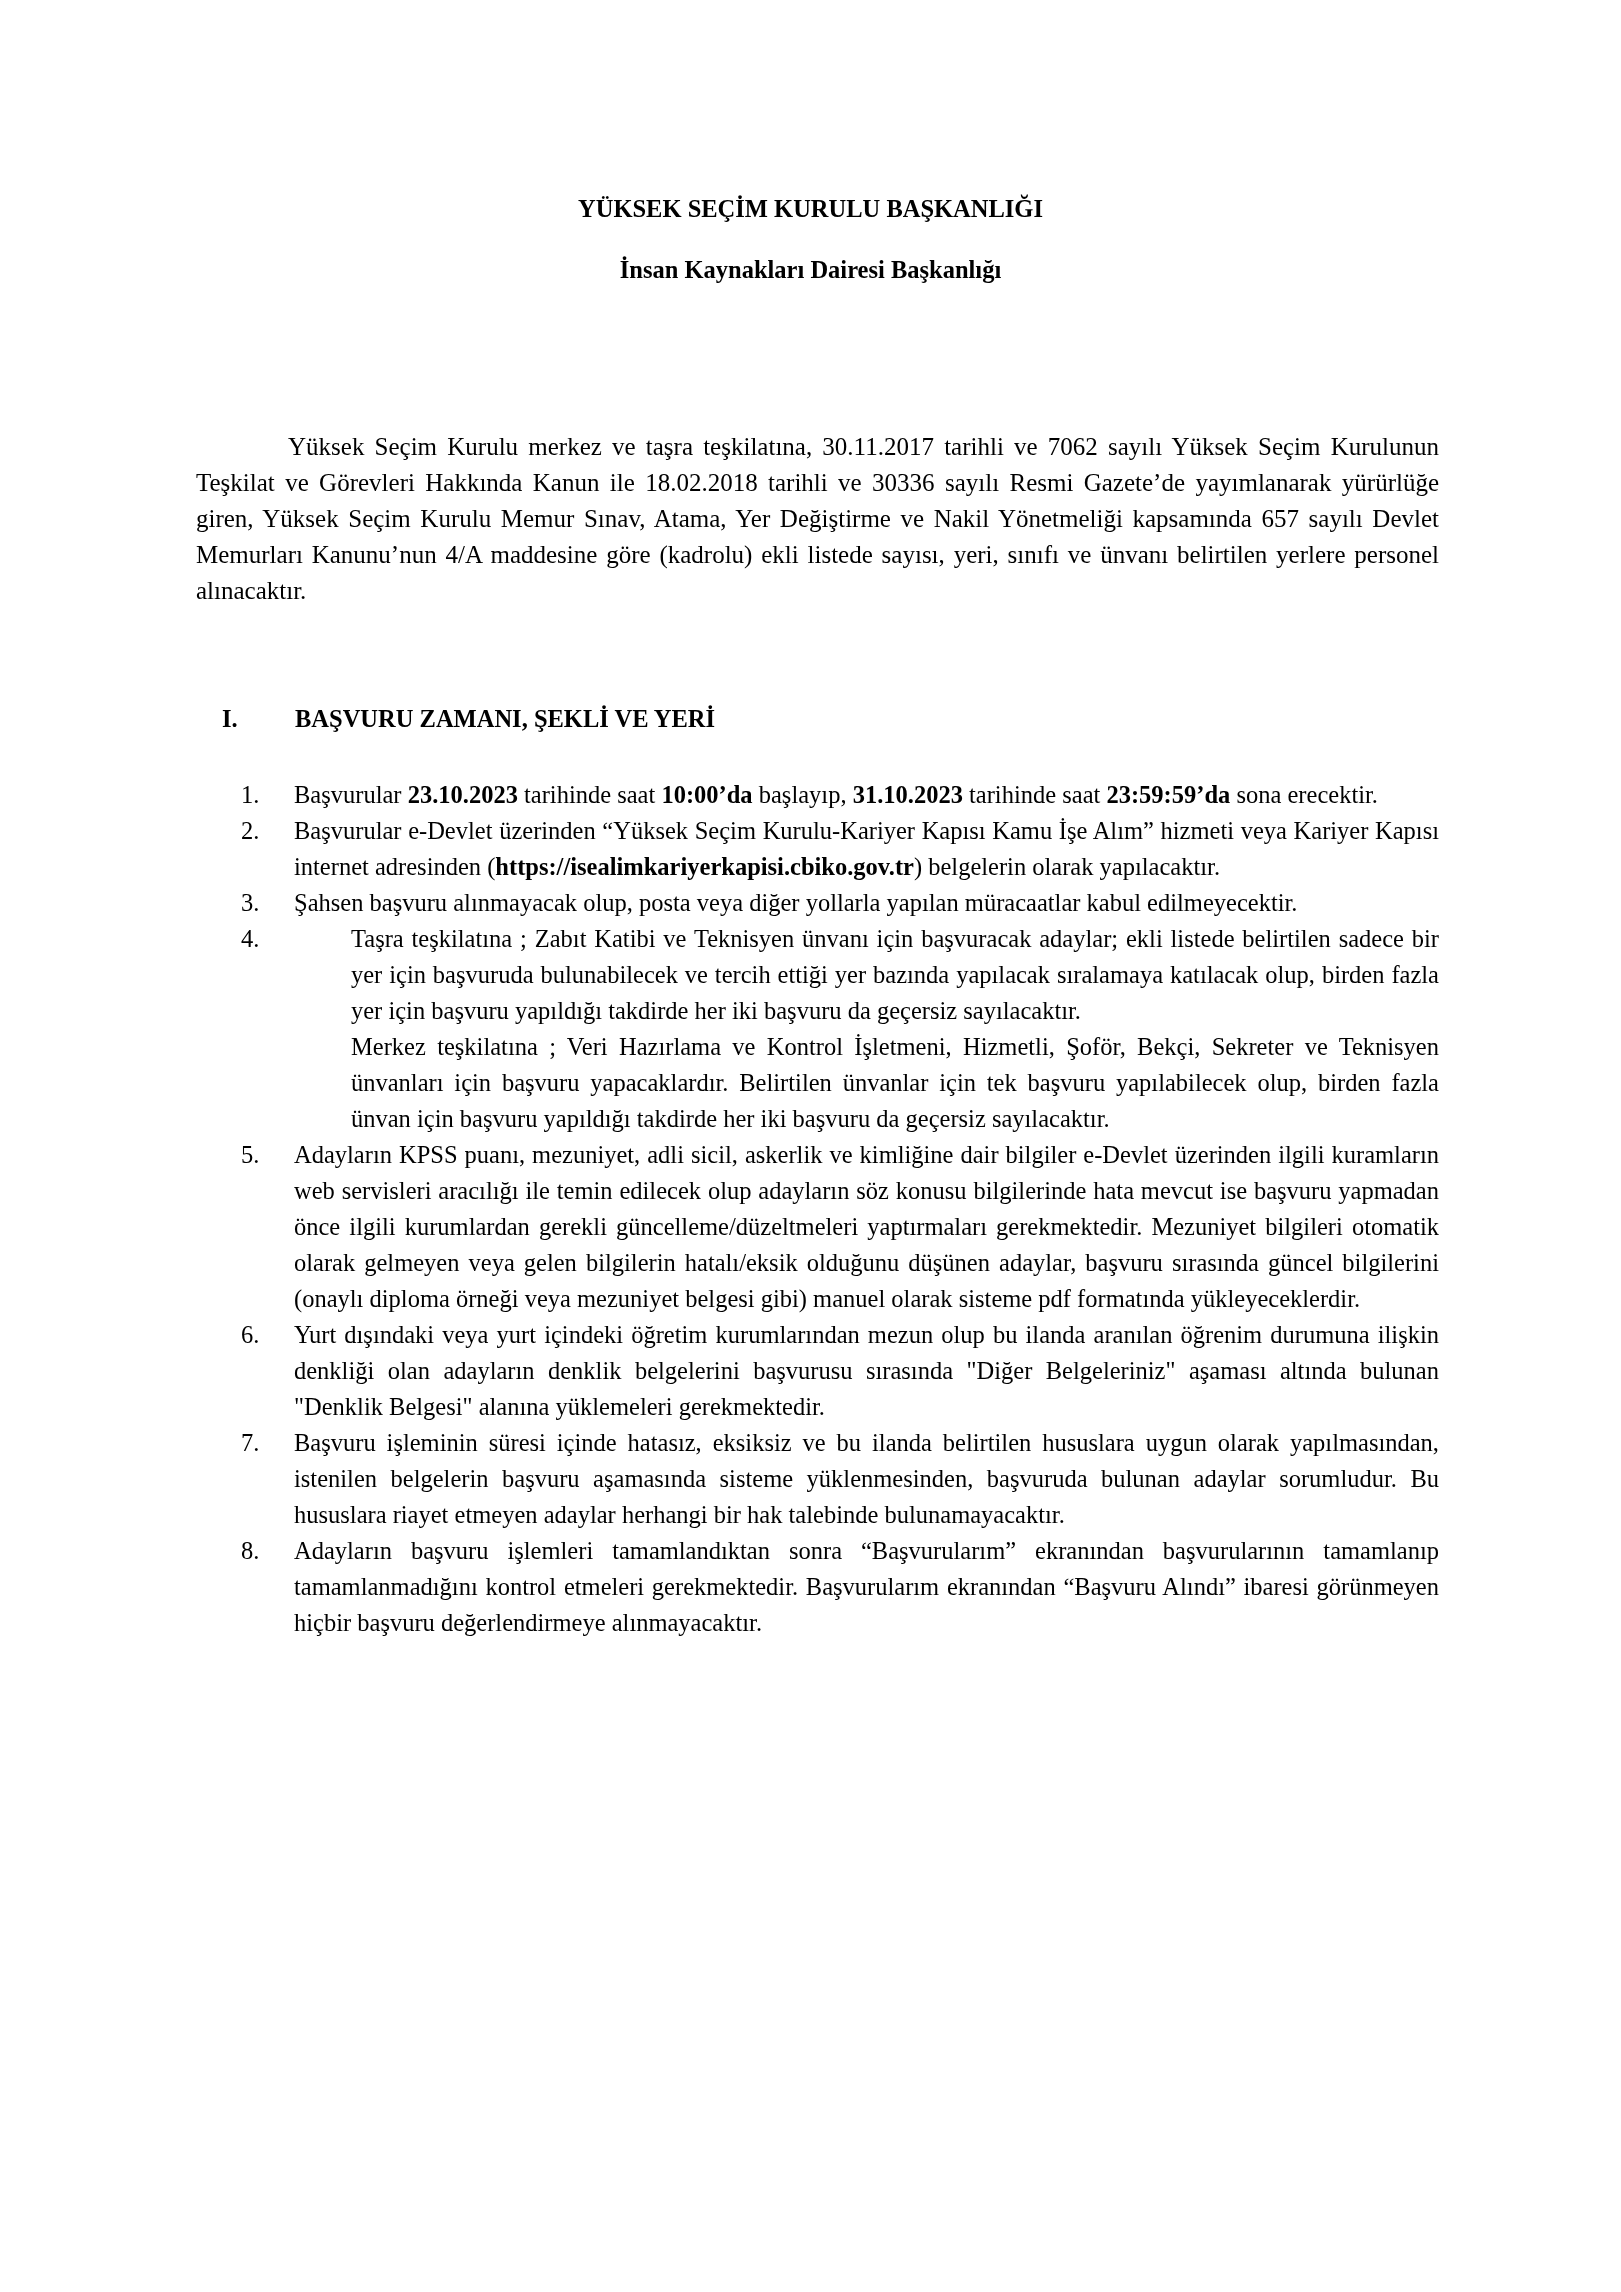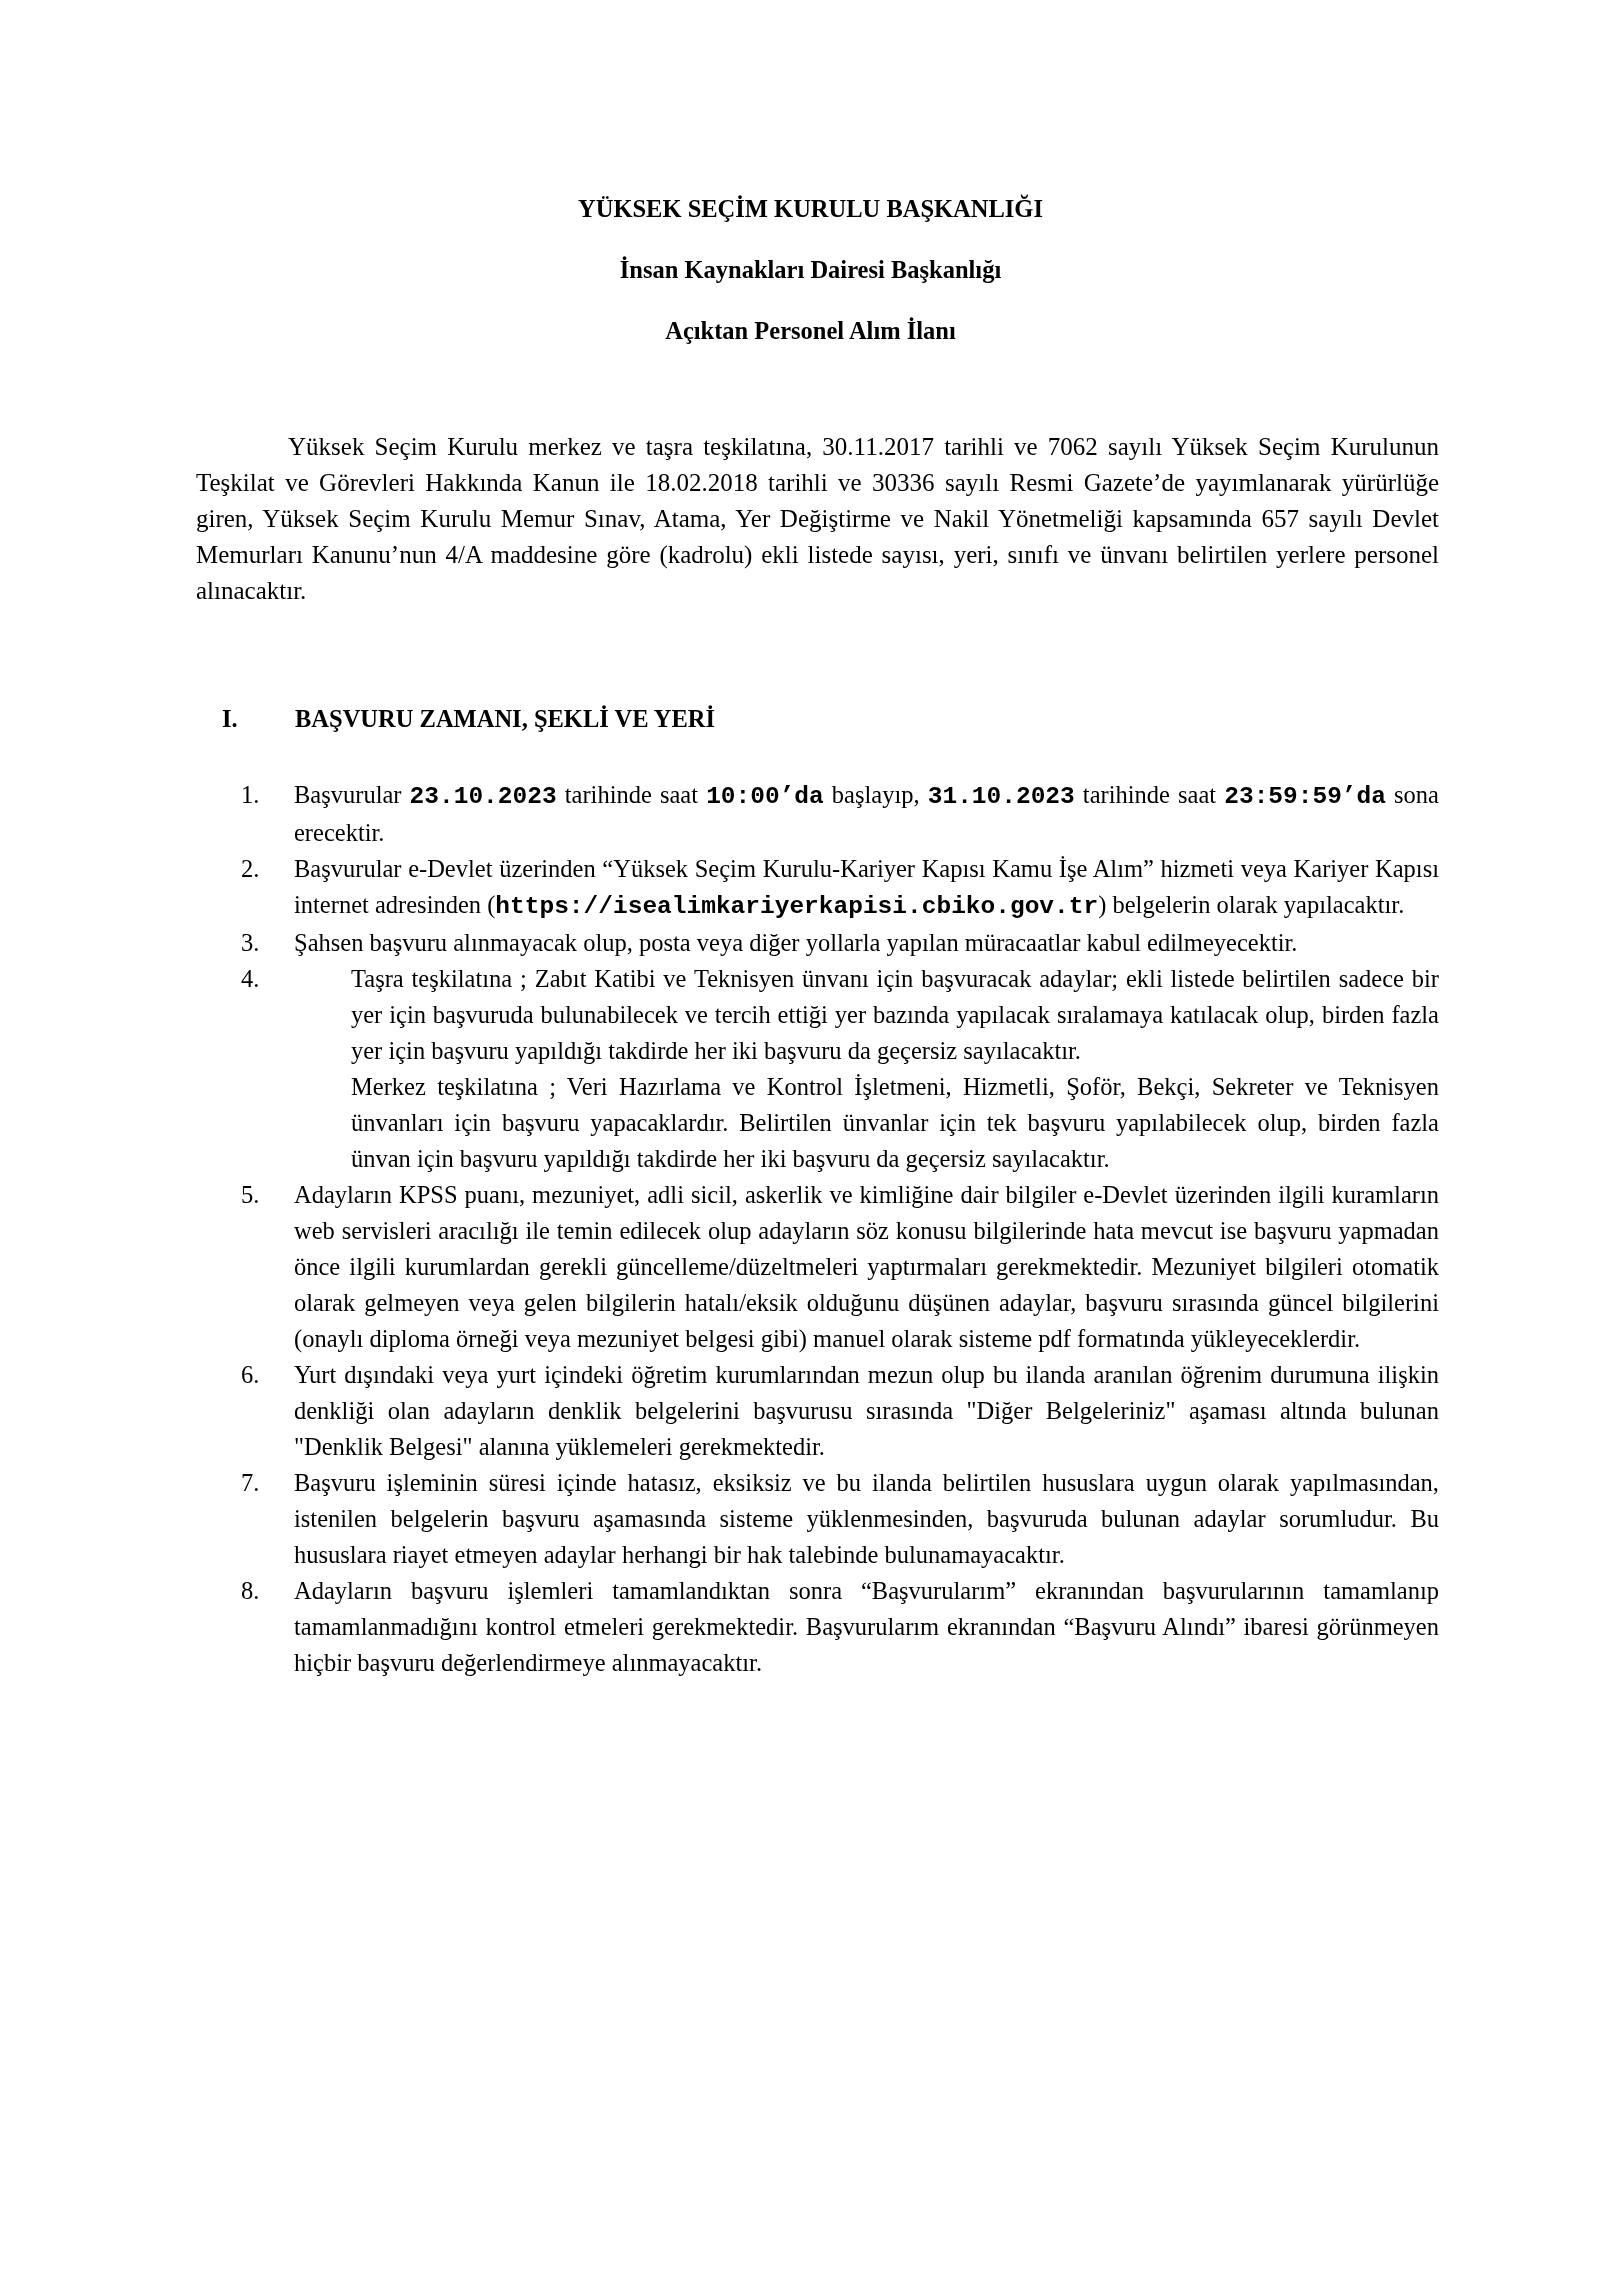--- a/index.html
+++ b/index.html
@@ -15,30 +15,29 @@
            font-size: 25px; line-height: 36px; text-align: justify; text-indent: 92px; }
   .section-head { position: absolute; top: 704px; left: 222px; font-weight: bold;
                   font-size: 24.5px; line-height: 29px; }
   .section-head .num { position: absolute; left: 0; }
   .section-head .txt { position: absolute; left: 73px; white-space: nowrap; }
   .list { position: absolute; left: 294px; width: 1145px; top: 777px; font-size: 24.5px; line-height: 36px; }
   .li { position: relative; text-align: justify; }
   .li .n { position: absolute; left: -53px; top: 0; }
   .sub { padding-left: 57px; text-align: justify; }
   .sub.paren { padding-left: 61px; }
-  b { font-weight: bold; font-family: Liberation Mono, monospace; }
+  b { font-weight: bold; }
 </style>
 </head>
 <body>
 
 <div class="page">
 
   <div class="title" id="t2">İnsan Kaynakları Dairesi Başkanlığı</div>
   <div class="title" id="t1">YÜKSEK SEÇİM KURULU BAŞKANLIĞI</div>
-  <div class="title" id="t3">Açıktan Personel Alım İlanı</div>
 
   <p class="intro" style="margin:0">Yüksek Seçim Kurulu merkez ve taşra teşkilatına, 30.11.2017 tarihli ve 7062 sayılı Yüksek Seçim Kurulunun Teşkilat ve Görevleri Hakkında Kanun ile 18.02.2018 tarihli ve 30336 sayılı Resmi Gazete’de yayımlanarak yürürlüğe giren, Yüksek Seçim Kurulu Memur Sınav, Atama, Yer Değiştirme ve Nakil Yönetmeliği kapsamında 657 sayılı Devlet Memurları Kanunu’nun 4/A maddesine göre (kadrolu) ekli listede sayısı, yeri, sınıfı ve ünvanı belirtilen yerlere personel alınacaktır.</p>
 
   <div class="section-head">
     <span class="num">I.</span>
     <span class="txt">BAŞVURU ZAMANI, ŞEKLİ VE YERİ</span>
   </div>
 
   <div class="list">
 

